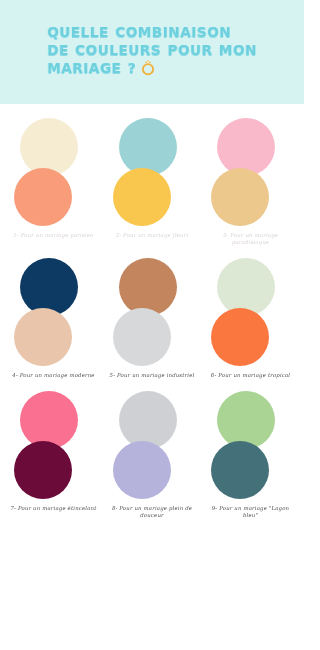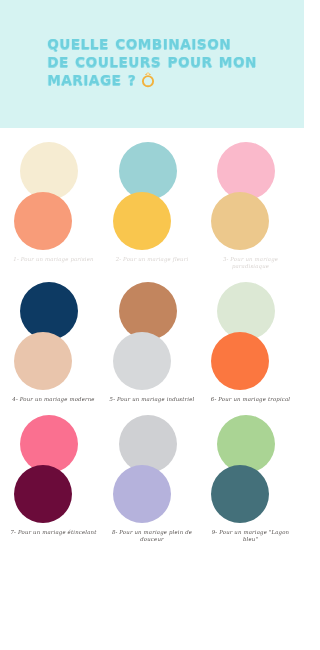--- a/index.html
+++ b/index.html
@@ -12,27 +12,27 @@
     height: 650px;
     background: #ffffff;
     font-family: "Liberation Sans", sans-serif;
     overflow: hidden;
     position: relative;
   }
 
   
   .header {
     width: 304px;
-    height: 128px;
+    height: 104px;
     background: #d6f3f2;
     box-sizing: border-box;
     display: flex;
-    align-items: center;
+    align-items: flex-end;
     justify-content: center;
-    padding: 8px 16px 10px 16px;
+    padding: 8px 16px 24px 16px;
   }
   .header-title {
     color: #6fd0dd;
     font-family: "DejaVu Sans", sans-serif;
     font-weight: bold;
     font-size: 13.5px;
     line-height: 17px;
     letter-spacing: 0.6px;
     text-align: center;
     text-transform: uppercase;

